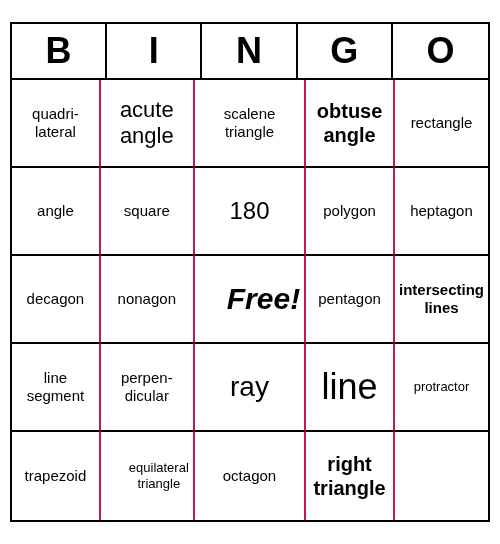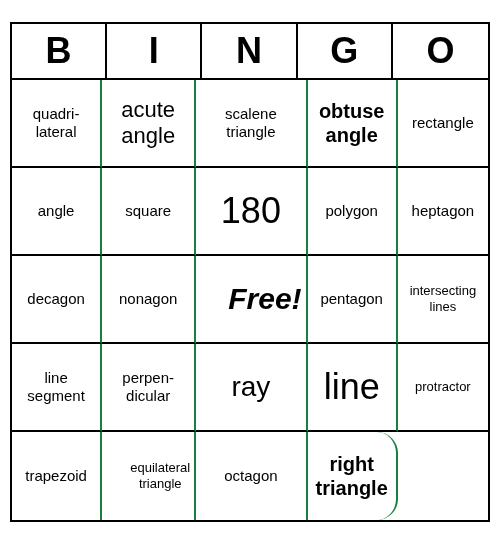--- a/index.html
+++ b/index.html
@@ -29,21 +29,21 @@
       border-right: 2px solid #000;
     }
     .bingo-header-cell:last-child {
       border-right: none;
     }
     .bingo-grid {
       display: grid;
       grid-template-columns: repeat(5, 1fr);
     }
     .bingo-cell {
-      border-right: 2px solid #15803d;
+      border-right: 2px solid #be185d;
       border-bottom: 2px solid #000;
       min-height: 88px;
       display: flex;
       align-items: center;
       justify-content: center;
       text-align: center;
       padding: 6px 4px;
       font-size: 15px;
       line-height: 1.2;
     }
@@ -72,31 +72,31 @@
       <div class="bingo-header-cell">O</div>
     </div>
   <div class="bingo-grid">
   <div class="bingo-cell">quadri-<br>lateral</div>
       <div class="bingo-cell" style="font-size: 22px; font-weight: normal;">acute<br>angle</div>
       <div class="bingo-cell">scalene<br>triangle</div>
       <div class="bingo-cell" style="font-size: 20px; font-weight: bold;">obtuse<br>angle</div>
       <div class="bingo-cell">rectangle</div>
       <div class="bingo-cell">angle</div>
       <div class="bingo-cell">square</div>
-      <div class="bingo-cell" style="font-size: 36px;">180</div>
+      <div class="bingo-cell" style="font-size: 24px;">180</div>
       <div class="bingo-cell">polygon</div>
       <div class="bingo-cell">heptagon</div>
       <div class="bingo-cell">decagon</div>
       <div class="bingo-cell">nonagon</div>
       <div class="bingo-cell free" style="font-size: 30px; font-weight: bold; font-style: italic;">Free!</div>
       <div class="bingo-cell">pentagon</div>
-      <div class="bingo-cell" style="font-size: 13px;">intersecting<br>lines</div>
+      <div class="bingo-cell" style="font-size: 15px; font-weight: bold;">intersecting<br>lines</div>
       <div class="bingo-cell">line<br>segment</div>
       <div class="bingo-cell">perpen-<br>dicular</div>
       <div class="bingo-cell" style="font-size: 28px;">ray</div>
       <div class="bingo-cell" style="font-size: 36px;">line</div>
       <div class="bingo-cell" style="font-size: 13px;">protractor</div>
       <div class="bingo-cell">trapezoid</div>
       <div class="bingo-cell" style="font-size: 13px; margin-left: 24px;">equilateral<br>triangle</div>
       <div class="bingo-cell">octagon</div>
-      <div class="bingo-cell" style="font-size: 20px; font-weight: bold; border-radius: 21px;">right<br>triangle</div>
+      <div class="bingo-cell" style="font-size: 20px; font-weight: bold;">right<br>triangle</div>
     </div>
 </div>
 
 </body></html>

